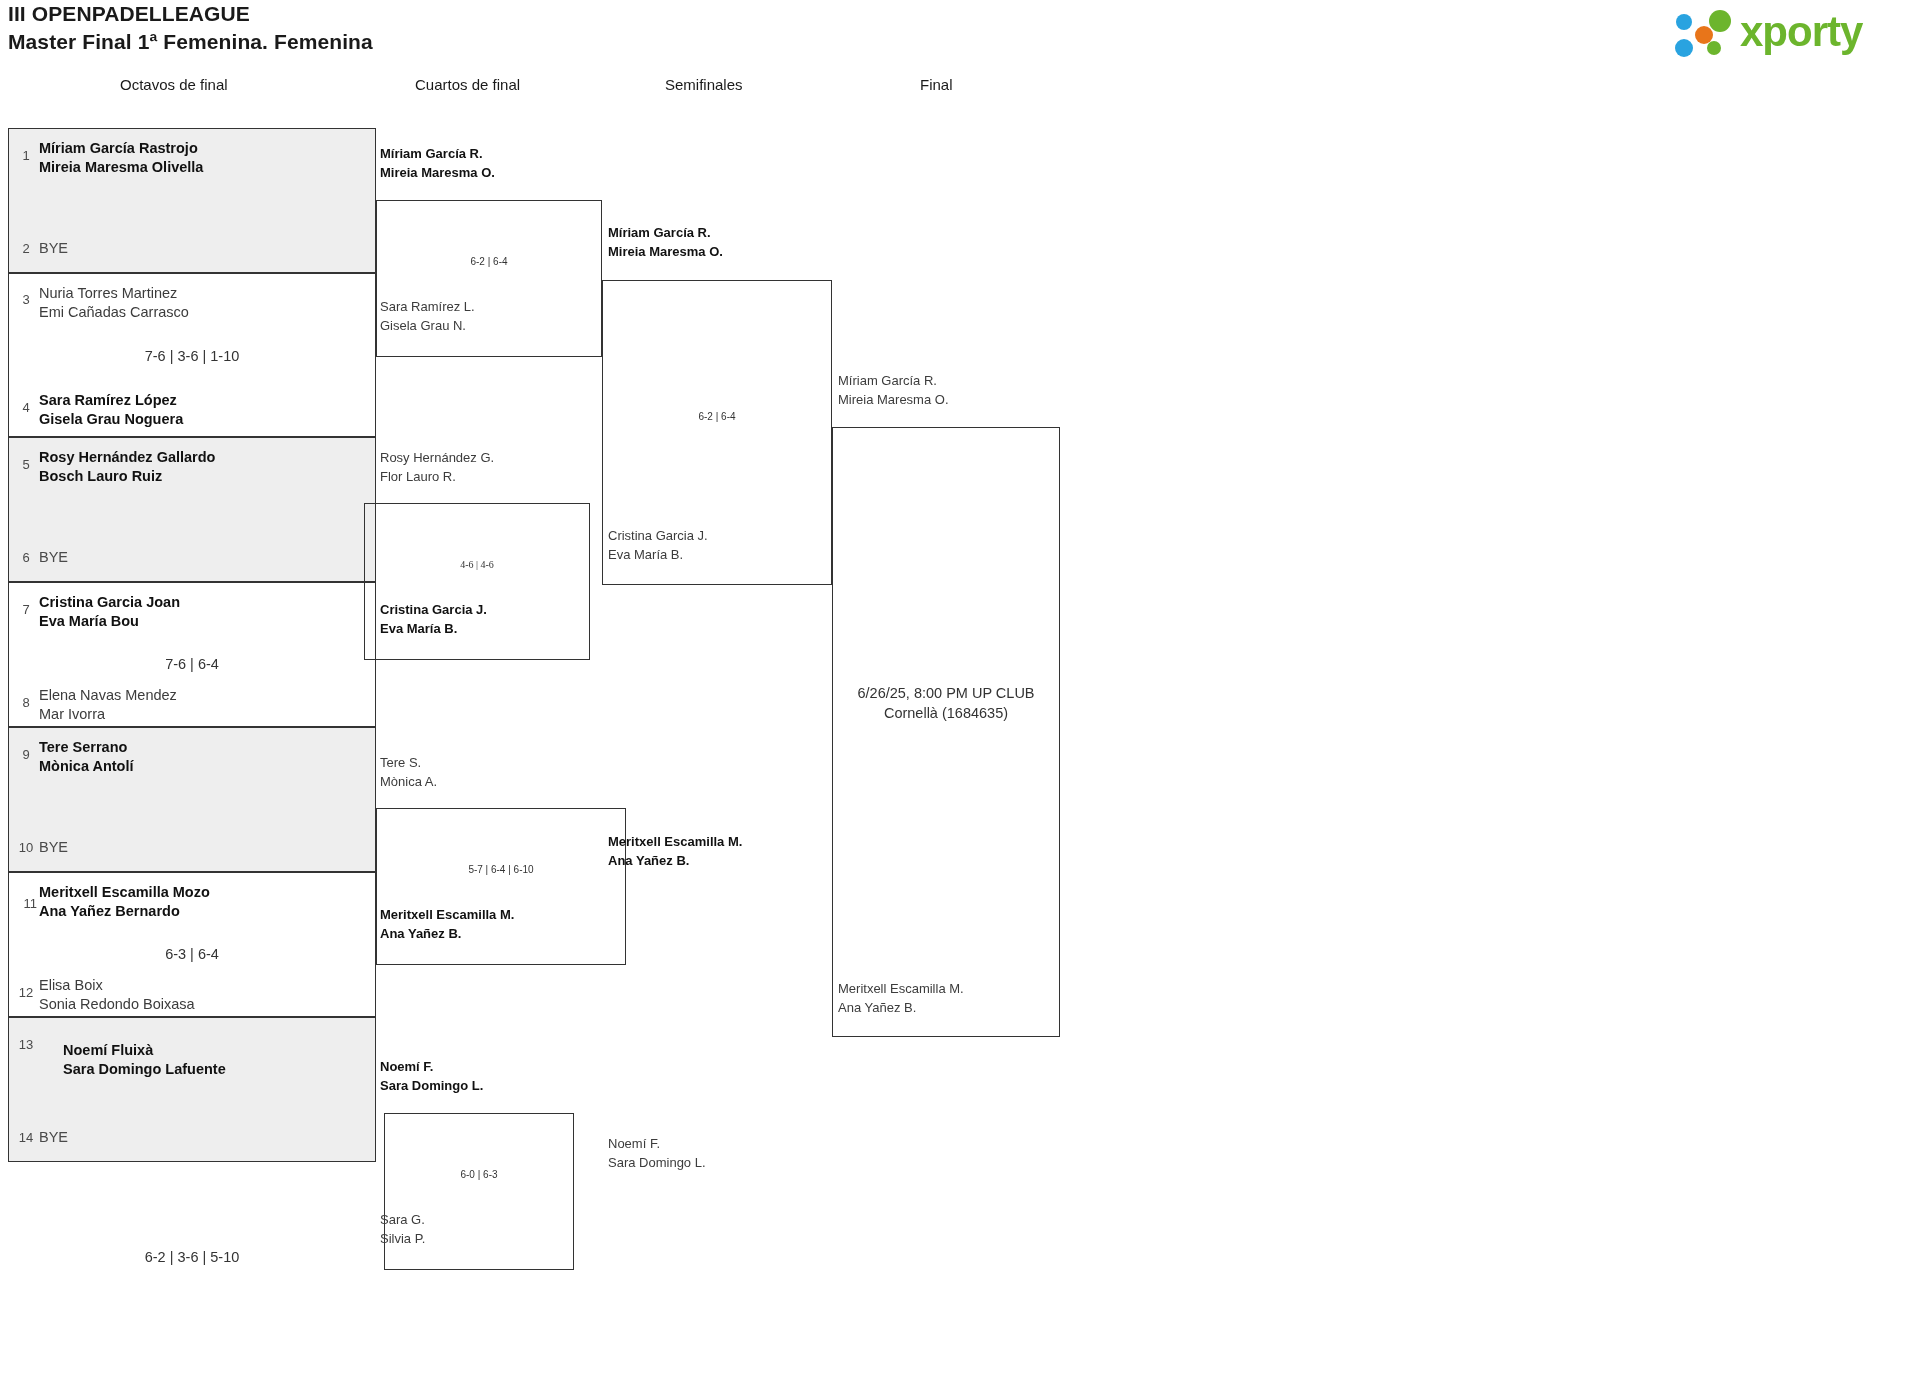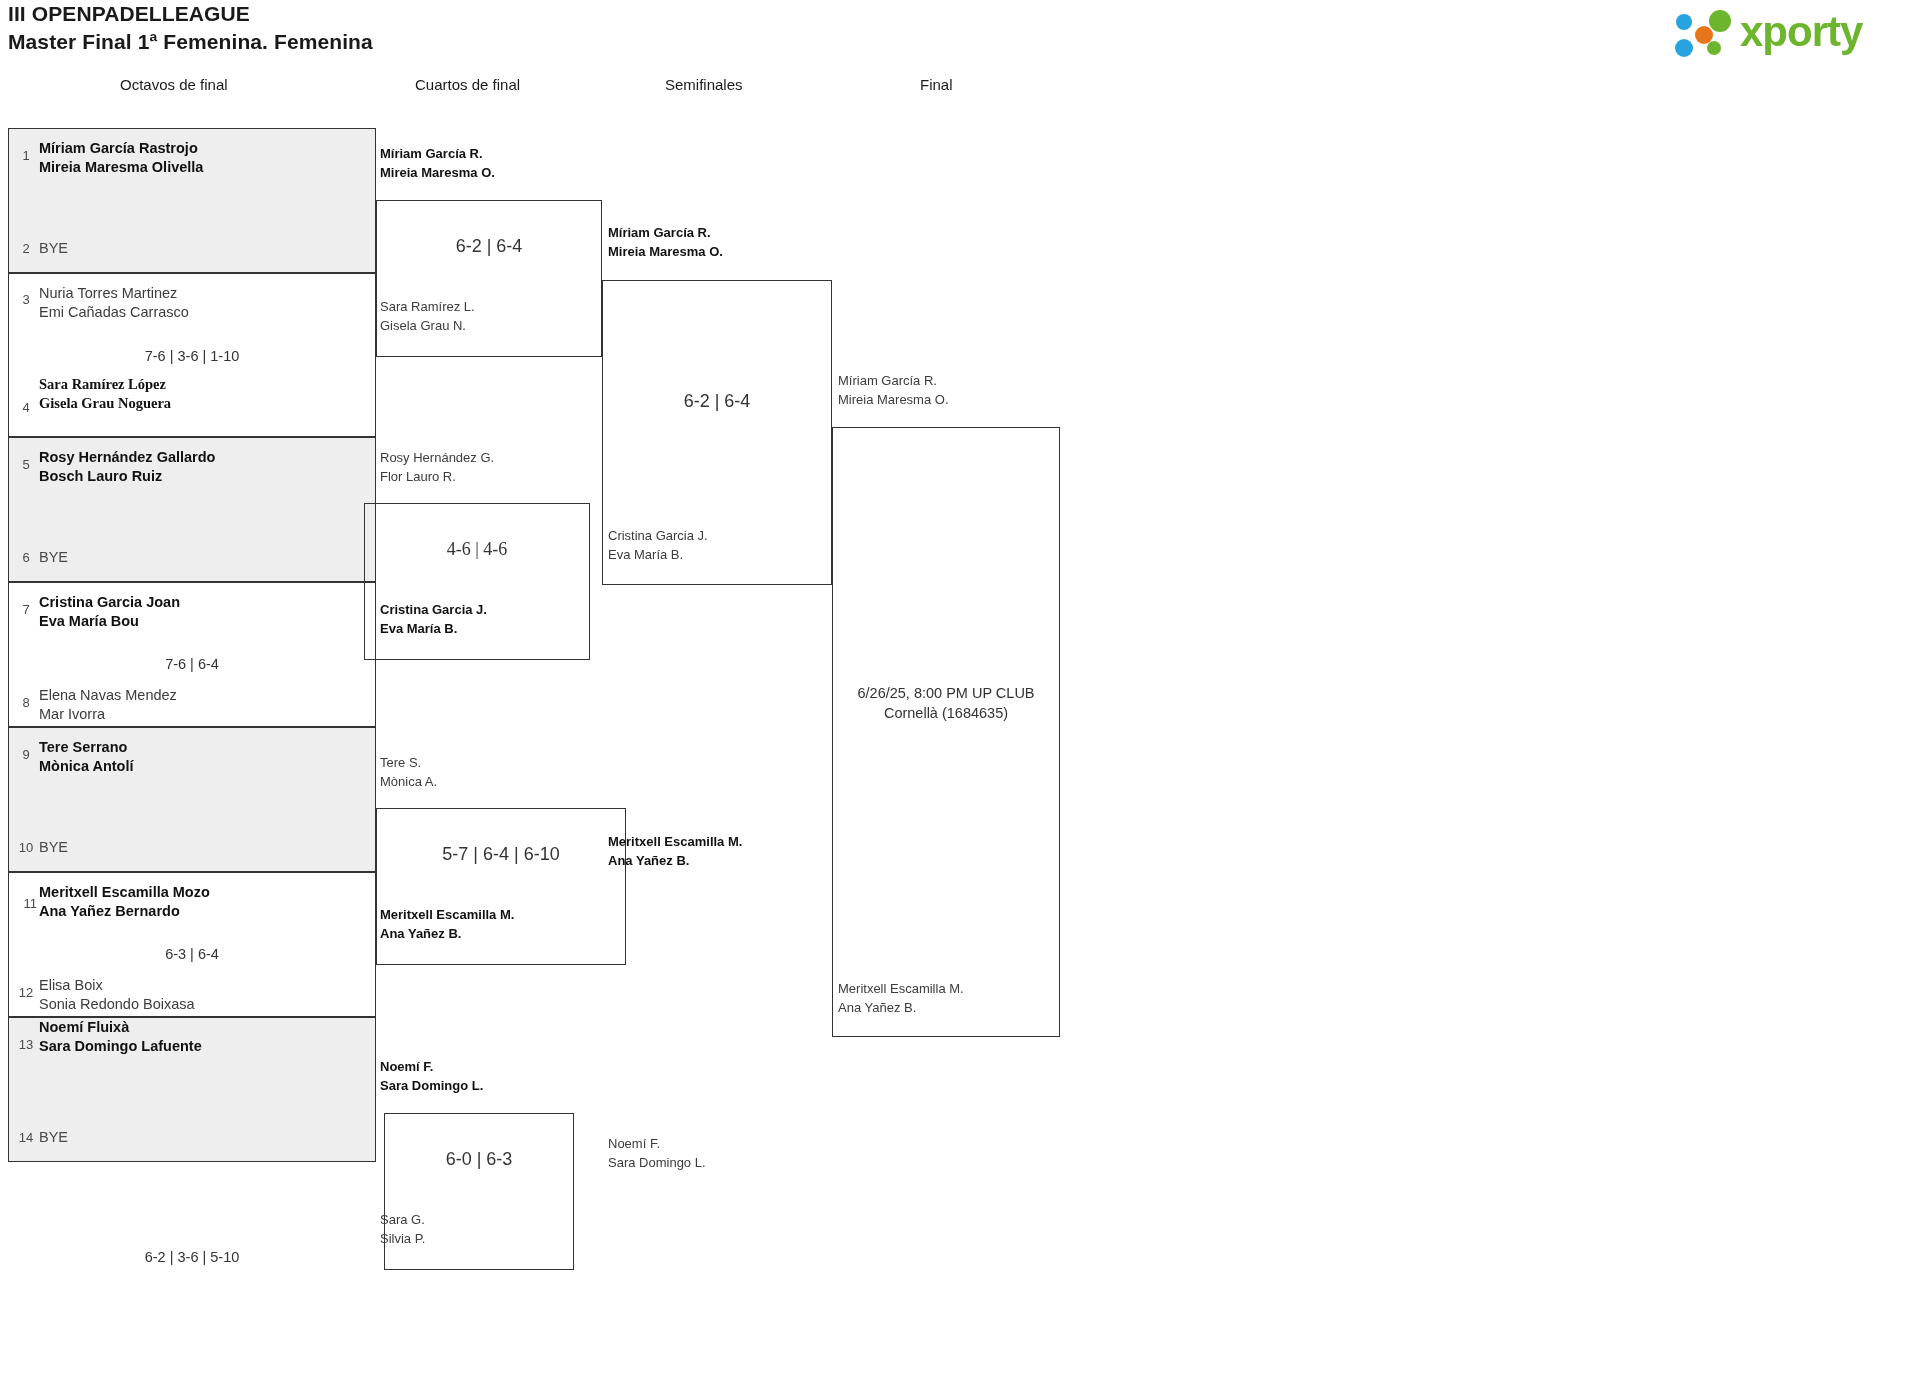--- a/index.html
+++ b/index.html
@@ -72,21 +72,21 @@
   }
 
   
   .mbox {
     position: absolute;
     border: 1px solid #333;
     background: transparent;
   }
   .mbox-score {
     position: absolute; width: 100%; text-align: center;
-    font-size: 18px; color: #333; white-space: nowrap;
+    font-size: 10px; color: #333; white-space: nowrap; margin-top: 20px;
   }
 
   
   .mlabel {
     position: absolute; font-size: 13px; line-height: 19px;
     color: #3c3c3c; white-space: nowrap;
   }
   .mlabel.winner { font-weight: bold; color: #111; }
 
   .final-info {
@@ -130,21 +130,21 @@
     <span class="team bye" style="top:110px;">BYE</span>
   </div>
 
   <div class="r1-cell top-edge bottom-edge" style="top:273px; height:164px;">
     <span class="seed-num" style="top:18px;">3</span>
     <span class="team" style="top:10px;">
       <span>Nuria Torres Martinez</span><br>
       <span>Emi Cañadas Carrasco</span>
     </span>
     <span class="seed-num" style="top:126px;">4</span>
-    <span class="team winner" style="top:101px;font-family:Liberation Serif, serif;">
+    <span class="team winner" style="top:117px;">
       <span>Sara Ramírez López</span><br>
       <span>Gisela Grau Noguera</span>
     </span>
   </div>
   <div class="r1-score" style="top:348px;">7-6 | 3-6 | 1-10</div>
 
   <div class="r1-cell shaded top-edge bottom-edge" style="top:437px; height:145px;">
     <span class="seed-num" style="top:19px;">5</span>
     <span class="team winner" style="top:10px;">
       <span>Rosy Hernández Gallardo</span><br>
@@ -187,21 +187,21 @@
     <span class="seed-num" style="top:112px;">12</span>
     <span class="team" style="top:103px;">
       <span>Elisa Boix</span><br>
       <span>Sonia Redondo Boixasa</span>
     </span>
   </div>
   <div class="r1-score" style="top:946px;">6-3 | 6-4</div>
 
   <div class="r1-cell shaded top-edge bottom-edge" style="top:1017px; height:145px;">
     <span class="seed-num" style="top:19px;">13</span>
-    <span class="team winner" style="top:0;">
+    <span class="team winner" style="top:23px;margin-left:24px;">
       <span>Noemí Fluixà</span><br>
       <span>Sara Domingo Lafuente</span>
     </span>
     <span class="seed-num" style="top:112px;">14</span>
     <span class="team bye" style="top:110px;">BYE</span>
   </div>
 
   <div class="r1-score" style="top:1249px;">6-2 | 3-6 | 5-10</div>
 
   <div class="mlabel winner" style="left:380px; top:144px;">

